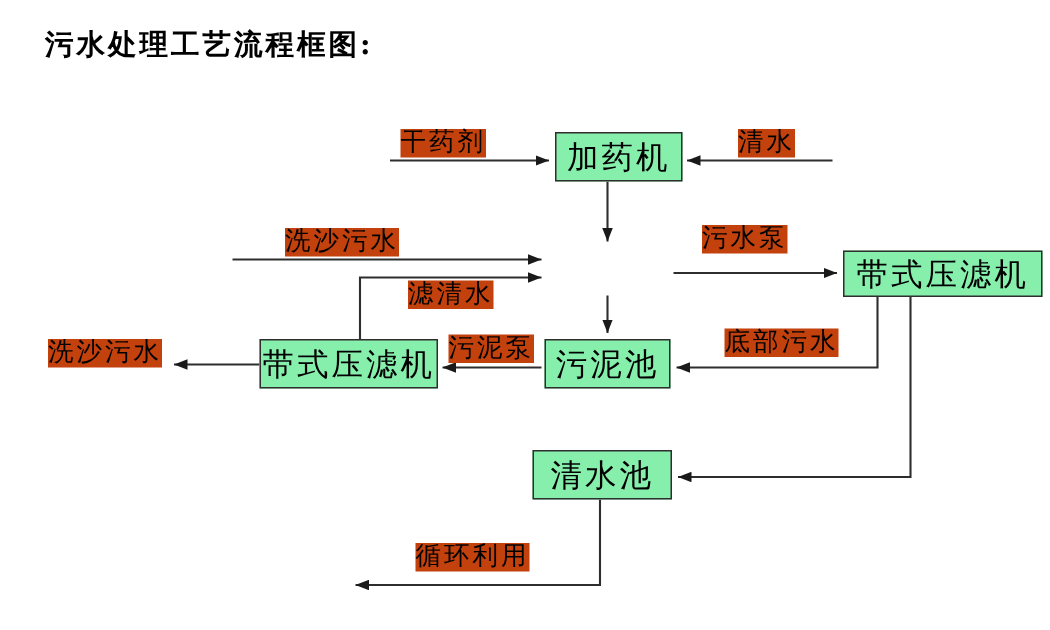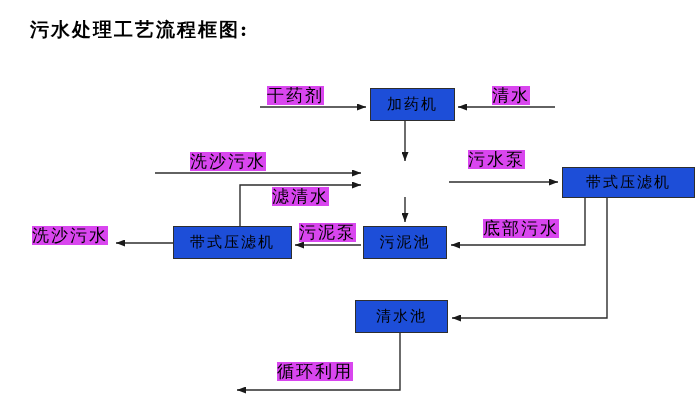--- a/index.html
+++ b/index.html
@@ -25,34 +25,34 @@
   }
   .wires {
     position: absolute;
     left: 0; top: 0;
     width: 700px; height: 420px;
   }
   .node {
     position: absolute;
     box-sizing: border-box;
     border: 1.4px solid #2e2e2e;
-    background: #1d4ed8;
+    background: #86efac;
     display: flex;
     align-items: center;
     justify-content: center;
-    font-size: 15px;
+    font-size: 21px;
     letter-spacing: 2px;
     white-space: nowrap;
   }
   .elabel {
     position: absolute;
     font-size: 17px;
     letter-spacing: 2px;
     white-space: nowrap;
-    background: #d946ef;
+    background: #c2410c;
     line-height: 1.1;
   }
 </style>
 </head>
 <body>
 
 <div class="canvas">
 
   <h1 class="title">污水处理工艺流程框图:</h1>
 

